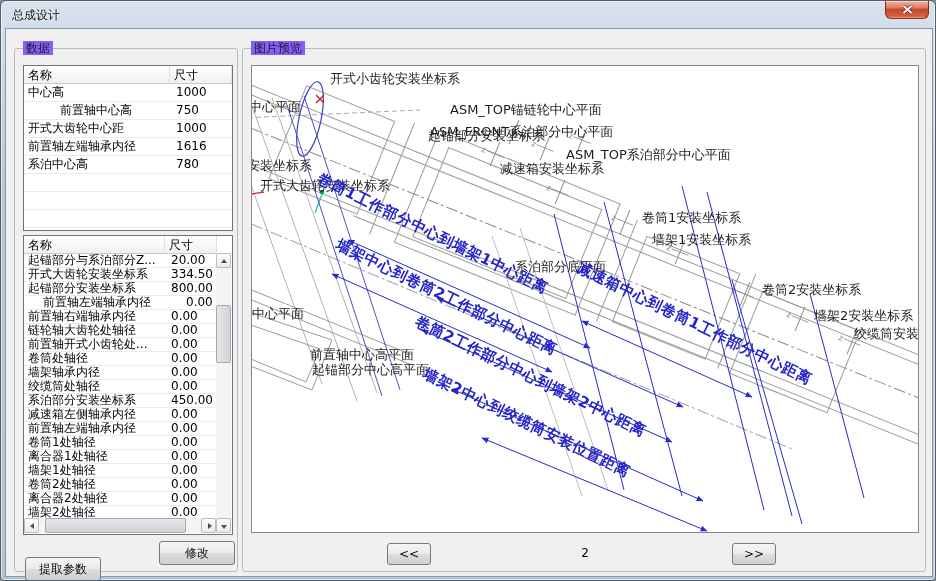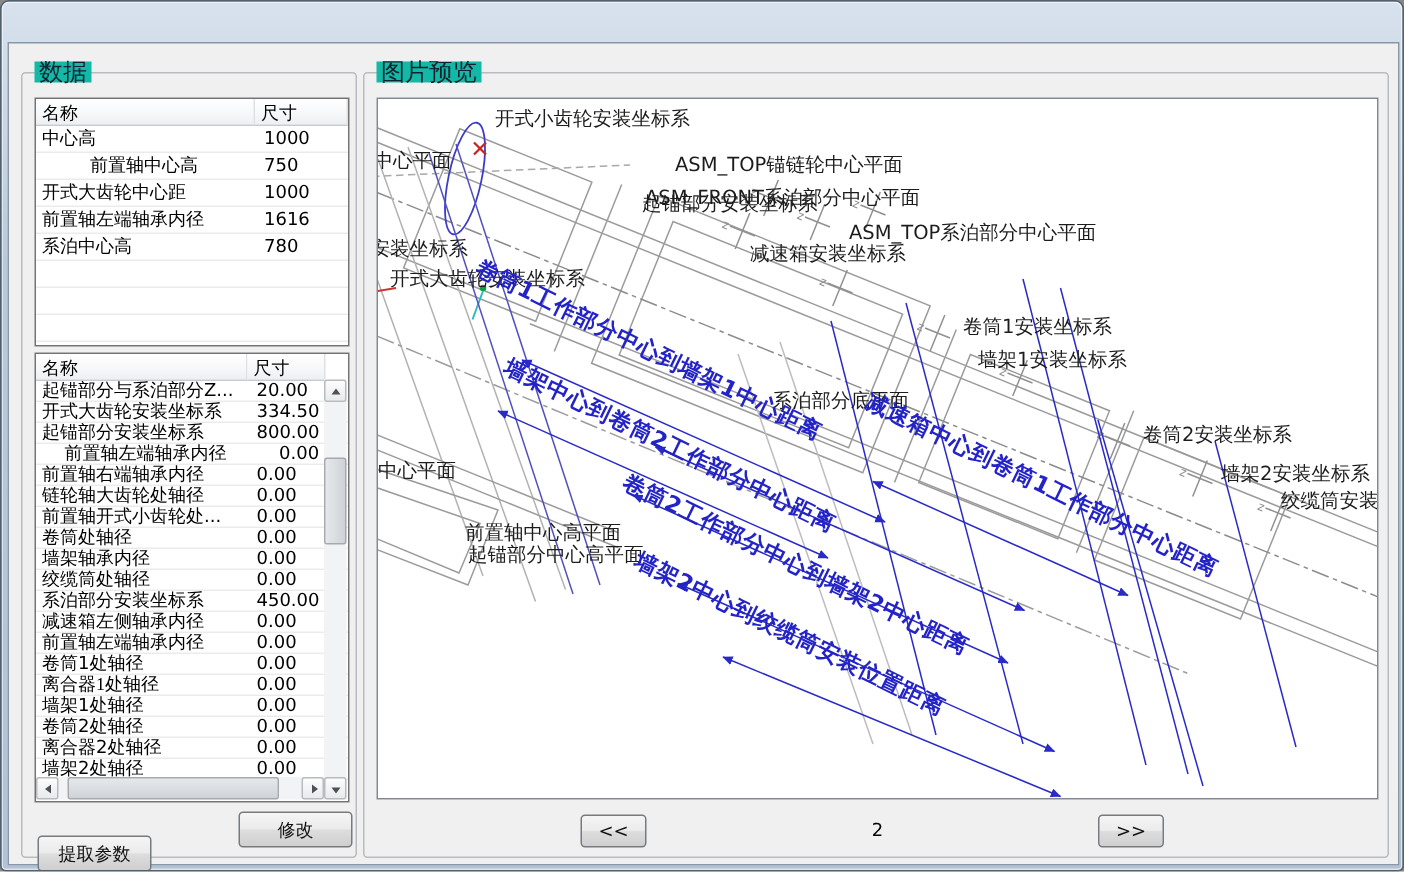--- a/index.html
+++ b/index.html
@@ -15,22 +15,22 @@
   .title{ position:absolute; left:11px; top:6px; font-size:12px; color:#111;
           text-shadow:0 0 3px rgba(255,255,255,.9); }
   .close-btn{ position:absolute; right:6px; top:0; width:44px; height:18px;
     background:linear-gradient(#f2b3a2,#e07a5f 40%,#c04a31 50%,#d8603f 90%,#eda383);
     border:1px solid #8e2a17; border-top:none; border-radius:0 0 6px 6px;
     display:flex; align-items:center; justify-content:center;
     box-shadow:inset 0 1px 0 rgba(255,255,255,.45); cursor:default; }
   .client{ position:absolute; left:4px; top:27px; width:928px; height:549px;
     background:#f0f0f0; border:1px solid #8a97a5; }
   .groupbox{ position:absolute; border:1px solid #b8bcc0; border-radius:3px; }
-  .legend{ position:absolute; top:-8px; left:8px; background:#14b8a6;
-    padding:0 3px; font-size:16px; color:#10222e; line-height:14px; }
+  .legend{ position:absolute; top:-8px; left:8px; background:#8b5cf6;
+    padding:0 3px; font-size:12px; color:#10222e; line-height:14px; }
   
   .lv{ position:absolute; background:#fff; border:1px solid #737373; overflow:hidden; font-size:12px; }
   .lvh{ display:flex; height:18px; }
   .lvh .hc{ background:linear-gradient(#ffffff,#f6f7f9 60%,#edeff2);
     border-right:1px solid #dde0e4; border-bottom:1px solid #c6cbd1;
     padding:1px 4px 0 4px; white-space:nowrap; overflow:hidden; }
   .lvb{ position:relative; }
   .lvr{ display:flex; border-bottom:1px solid #ebebeb; }
   .lvr .c{ white-space:nowrap; overflow:hidden; padding-left:4px; }
   .lvr .c.v{ padding-left:6px; }
@@ -48,20 +48,31 @@
   .preview{ position:absolute; background:#fff; border:1px solid #828790; overflow:hidden; }
   .pagenum{ position:absolute; font-size:12px; color:#000; text-align:center; }
   svg text.bl{ font:13px "DejaVu Sans",sans-serif; fill:#1c1c1c; }
   svg text.bb{ font:bold 15px "DejaVu Sans",sans-serif; fill:#2323c8; letter-spacing:.5px; }
   svg text.ax{ font:8px "DejaVu Sans",sans-serif; fill:#8d8d8d; }
 </style>
 </head>
 <body>
 
 <div class="window">
+  <div class="titlebar">
+    <span class="title">总成设计</span>
+    <div class="close-btn">
+      <svg width="11" height="9" viewBox="0 0 11 9">
+        <line x1="1.5" y1="1" x2="9.5" y2="8" stroke="#7a1c0c" stroke-width="3.4"></line>
+        <line x1="9.5" y1="1" x2="1.5" y2="8" stroke="#7a1c0c" stroke-width="3.4"></line>
+        <line x1="1.5" y1="1" x2="9.5" y2="8" stroke="#fff" stroke-width="2"></line>
+        <line x1="9.5" y1="1" x2="1.5" y2="8" stroke="#fff" stroke-width="2"></line>
+      </svg>
+    </div>
+  </div>
 
   <div class="client">
 
     <div class="groupbox" style="left:8px;top:19px;width:224px;height:524px;">
       <span class="legend">数据</span>
 
       <div class="lv" id="t1" style="left:8px;top:16px;width:210px;height:166px;">
           <div class="lvh">
             <div class="hc" style="width: 146px;">名称</div>
             <div class="hc" style="width: 62px;">尺寸</div>
@@ -162,21 +173,21 @@
             </div>
             <div class="lvr" style="height: 14px; line-height: 13px;">
               <div class="c" style="width: 141px;">前置轴左端轴承内径</div>
               <div class="c v" style="width: 52px;">0.00</div>
             </div>
             <div class="lvr" style="height: 14px; line-height: 13px;">
               <div class="c" style="width: 141px;">卷筒1处轴径</div>
               <div class="c v" style="width: 52px;">0.00</div>
             </div>
             <div class="lvr" style="height: 14px; line-height: 13px;">
-              <div class="c" style="width: 141px; font-family: Liberation Serif, serif;">离合器1处轴径</div>
+              <div class="c" style="width: 141px;">离合器1处轴径</div>
               <div class="c v" style="width: 52px;">0.00</div>
             </div>
             <div class="lvr" style="height: 14px; line-height: 13px;">
               <div class="c" style="width: 141px;">墙架1处轴径</div>
               <div class="c v" style="width: 52px;">0.00</div>
             </div>
             <div class="lvr" style="height: 14px; line-height: 13px;">
               <div class="c" style="width: 141px;">卷筒2处轴径</div>
               <div class="c v" style="width: 52px;">0.00</div>
             </div>

